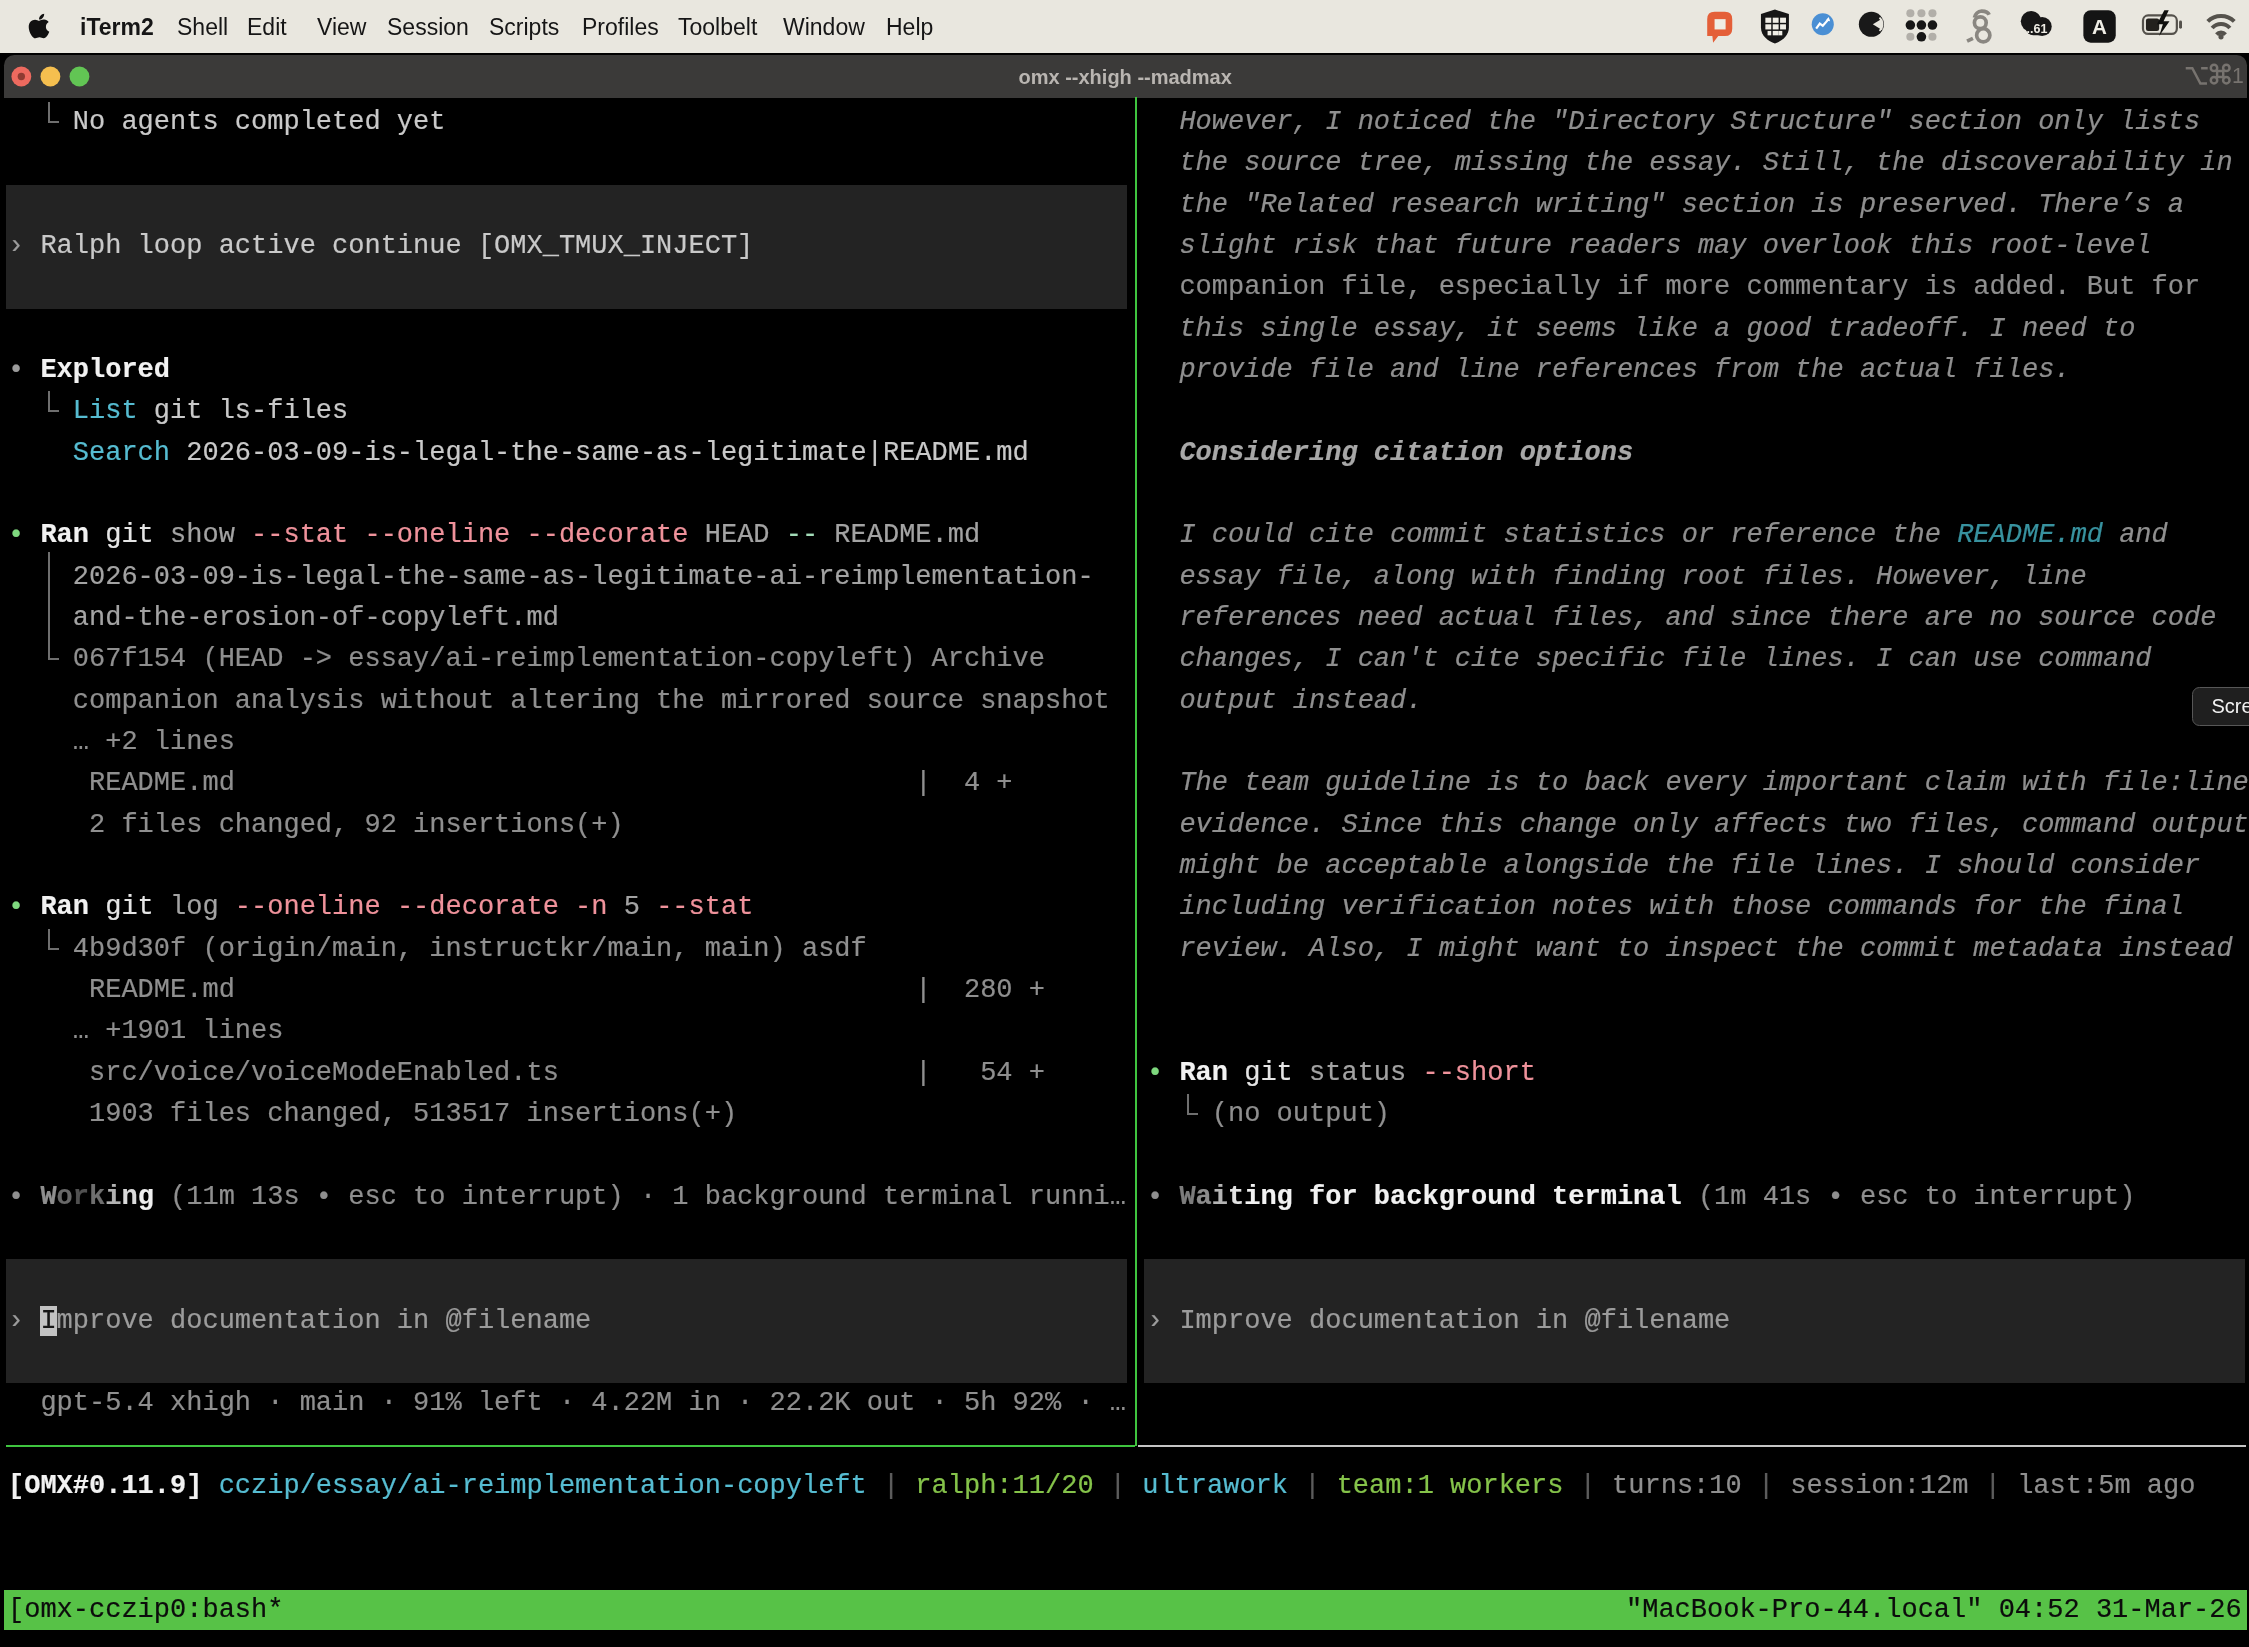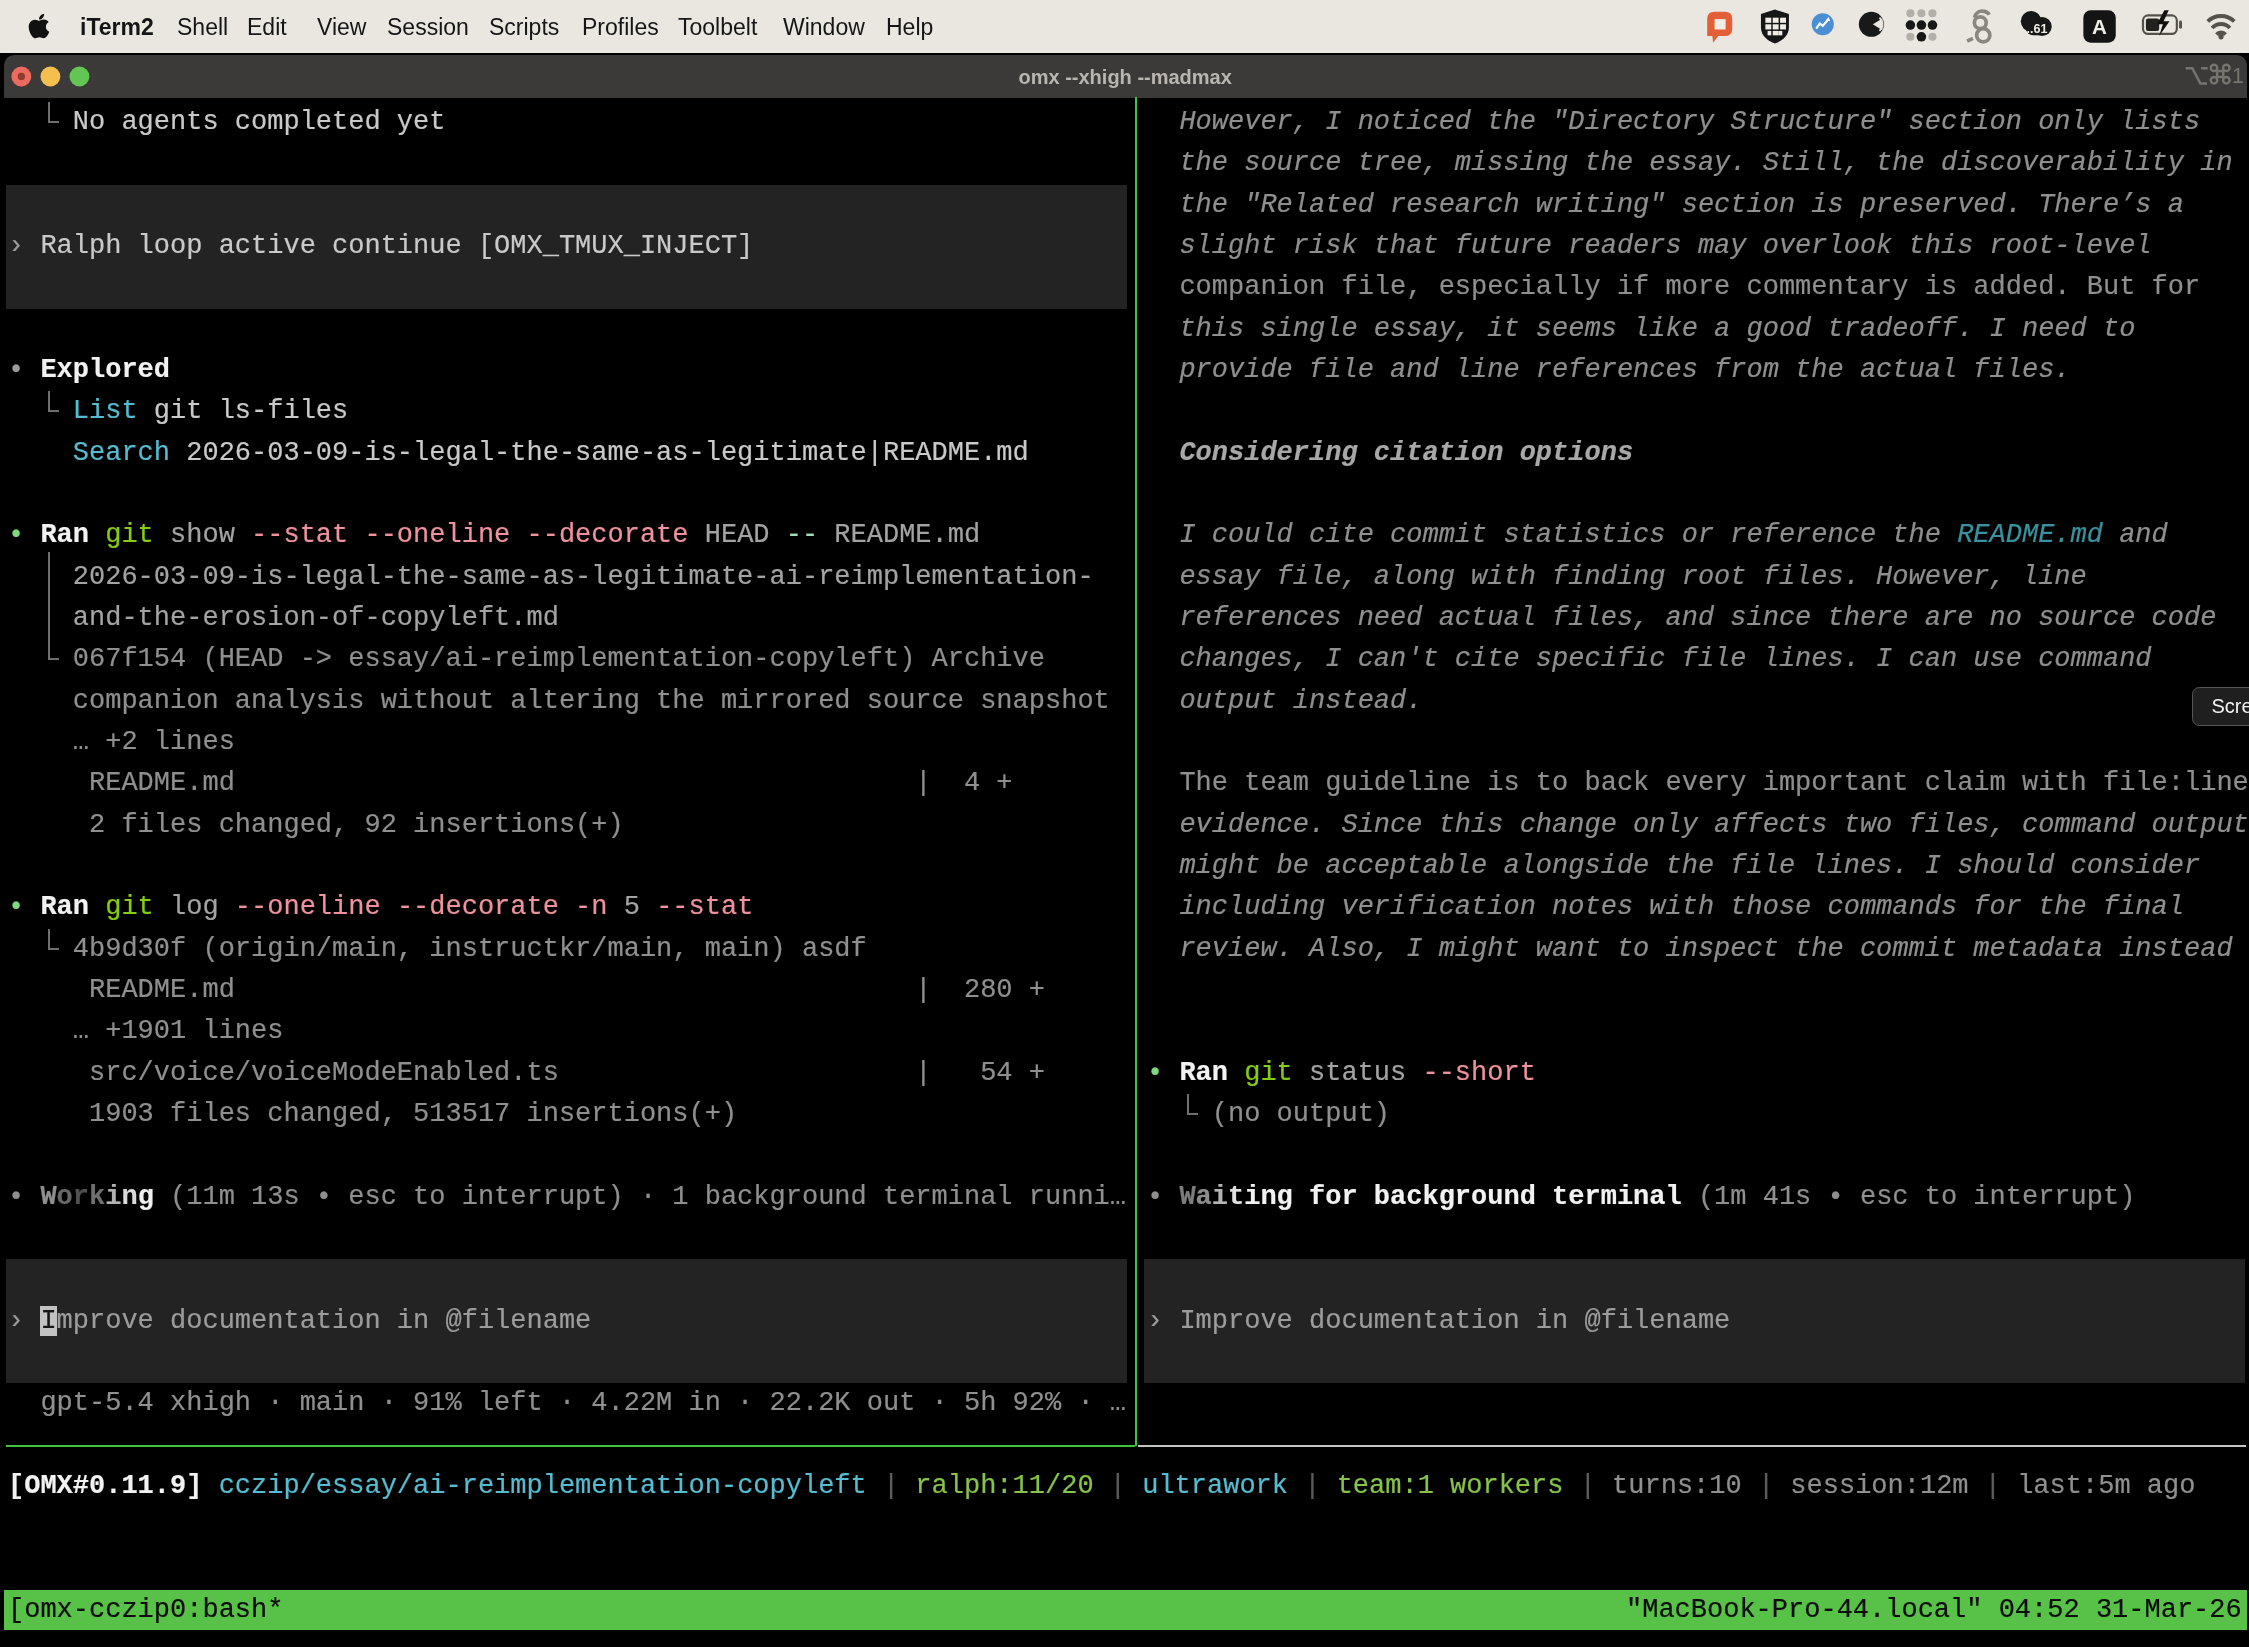--- a/index.html
+++ b/index.html
@@ -5,21 +5,21 @@
 #menubar{position:absolute;left:0;top:0;width:2250px;height:53px;background:#e9e7df}
 .mi{position:absolute;top:0;height:68px;line-height:55px;font-family:"Liberation Sans",sans-serif;font-size:23px;color:#161616}
 #titlebar{position:absolute;left:3.7px;top:55px;width:2243px;height:43px;background:#3b3a39;border-radius:10.3px 10.3px 0 0}
 #titletext{position:absolute;left:3.7px;top:55px;width:2243px;height:43px;line-height:44px;text-align:center;font-family:"Liberation Sans",sans-serif;font-size:20px;font-weight:bold;color:#b9b5b1}
 #term{position:absolute;left:3.7px;top:97px;width:2243px;height:1550px;background:#000}
 .row{position:absolute;white-space:pre;font-family:"Liberation Mono",monospace;font-size:27px;line-height:41px;height:41px;color:#c9c9c9;-webkit-text-stroke:0.2px}
 .fg{color:#c9c9c9;-webkit-text-stroke:0.2px}
 .dim{color:#8f8f8f}
 .wb{color:#f2f2f2}
 .grn{color:#7ed87e}
-.blu{color:#84cc16}
+.blu{color:#e5e5e5}
 .pale{color:#a3a3a3}
 .pnk{color:#ef929b}
 .mnt{color:#a3dcb8}
 .cyn{color:#56bcd1}
 .lime{color:#85c34a}
 .sep{color:#5c5c5c}
 .tl{color:#38929f}
 .itb{color:#a8a8a8}
 .g2{color:#9c9c9c}
 .conn{position:absolute;border-left:2.2px solid #6f6f6f;border-bottom:2.2px solid #6f6f6f}
@@ -172,21 +172,21 @@
 <div class="row" style="left:1147px;top:226px"><span class="fg">  </span><span class="dim" style="font-style:italic">slight risk that future readers may overlook this root-level</span></div>
 <div class="row" style="left:1147px;top:267px"><span class="fg">  </span><span class="dim" style="">companion file, especially if more commentary is added. But for</span></div>
 <div class="row" style="left:1147px;top:309px"><span class="fg">  </span><span class="dim" style="font-style:italic">this single essay, it seems like a good tradeoff. I need to</span></div>
 <div class="row" style="left:1147px;top:350px"><span class="fg">  </span><span class="dim" style="font-style:italic">provide file and line references from the actual files.</span></div>
 <div class="row" style="left:1147px;top:433px"><span class="fg">  </span><span class="itb" style="font-style:italic;font-weight:bold">Considering citation options</span></div>
 <div class="row" style="left:1147px;top:515px"><span class="fg">  </span><span class="dim" style="font-style:italic">I could cite commit statistics or reference the </span><span class="tl" style="font-style:italic">README.md</span><span class="dim" style="font-style:italic"> and</span></div>
 <div class="row" style="left:1147px;top:557px"><span class="fg">  </span><span class="dim" style="font-style:italic">essay file, along with finding root files. However, line</span></div>
 <div class="row" style="left:1147px;top:598px"><span class="fg">  </span><span class="dim" style="font-style:italic">references need actual files, and since there are no source code</span></div>
 <div class="row" style="left:1147px;top:639px"><span class="fg">  </span><span class="dim" style="font-style:italic">changes, I can't cite specific file lines. I can use command</span></div>
 <div class="row" style="left:1147px;top:681px"><span class="fg">  </span><span class="dim" style="font-style:italic">output instead.</span></div>
-<div class="row" style="left:1147px;top:763px"><span class="fg">  </span><span class="dim" style="">The team guideline is to back every important claim with file:line</span></div>
+<div class="row" style="left:1147px;top:763px"><span class="fg">  </span><span class="dim" style="font-style:italic">The team guideline is to back every important claim with file:line</span></div>
 <div class="row" style="left:1147px;top:805px"><span class="fg">  </span><span class="dim" style="font-style:italic">evidence. Since this change only affects two files, command output</span></div>
 <div class="row" style="left:1147px;top:846px"><span class="fg">  </span><span class="dim" style="font-style:italic">might be acceptable alongside the file lines. I should consider</span></div>
 <div class="row" style="left:1147px;top:887px"><span class="fg">  </span><span class="dim" style="font-style:italic">including verification notes with those commands for the final</span></div>
 <div class="row" style="left:1147px;top:929px"><span class="fg">  </span><span class="dim" style="font-style:italic">review. Also, I might want to inspect the commit metadata instead</span></div>
 <div class="row" style="left:1147px;top:970px"><span class="fg">  </span></div>
 <div class="row" style="left:1147px;top:1053px"><span class="grn">• </span><span class="wb" style="font-weight:bold">Ran</span><span class="fg"> </span><span class="blu">git</span><span class="fg"> </span><span class="pale">status</span><span class="fg"> </span><span class="pnk">--short</span></div>
 <div class="row" style="left:1147px;top:1094px"><span class="fg">    </span><span class="dim">(no output)</span></div>
 <div class="row" style="left:1147px;top:1177px"><span class="dim">• </span><span class="" style="color:#7c7c7c;font-weight:bold">W</span><span class="" style="color:#8c8c8c;font-weight:bold">a</span><span class="" style="color:#b4b4b4;font-weight:bold">i</span><span class="" style="color:#e2e2e2;font-weight:bold">t</span><span class="" style="color:#f2f2f2;font-weight:bold">ing for background terminal</span><span class="dim"> (1m 41s • esc to interrupt)</span></div>
 <div class="row" style="left:1147px;top:1301px"><span class="g2">› </span><span class="g2">Improve documentation in @filename</span></div>
 <div class="row" style="left:1147px;top:1383px"><span class="fg">  </span></div>

